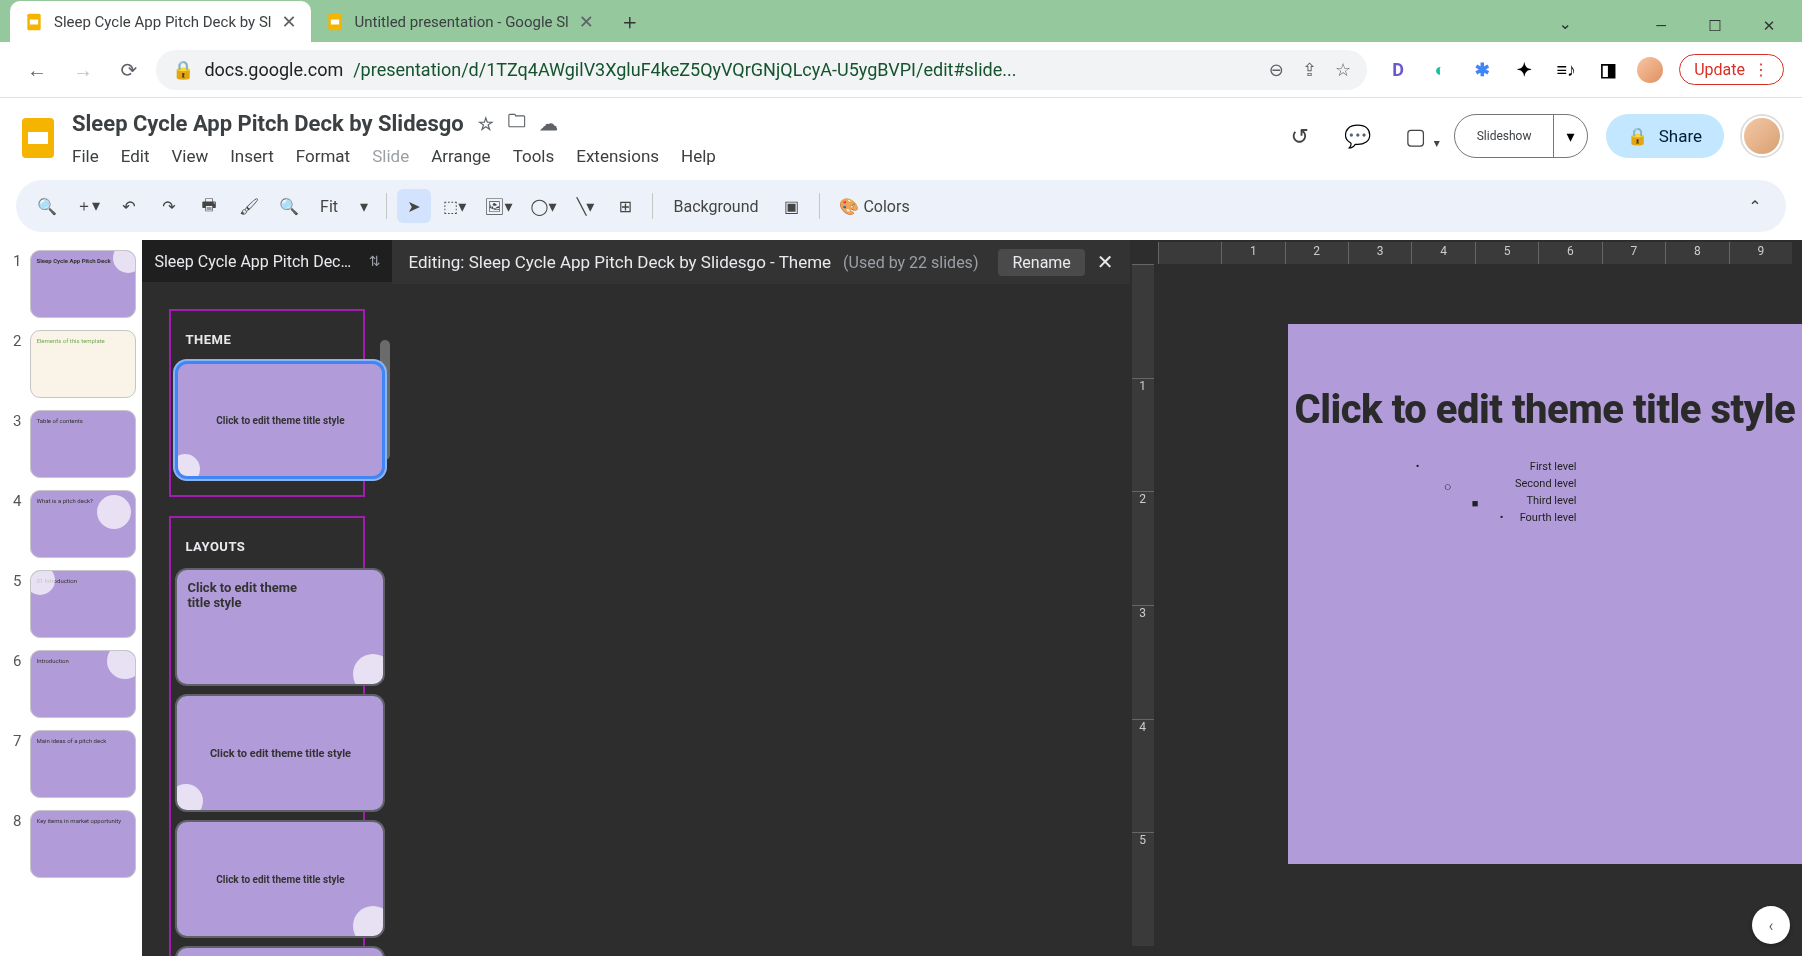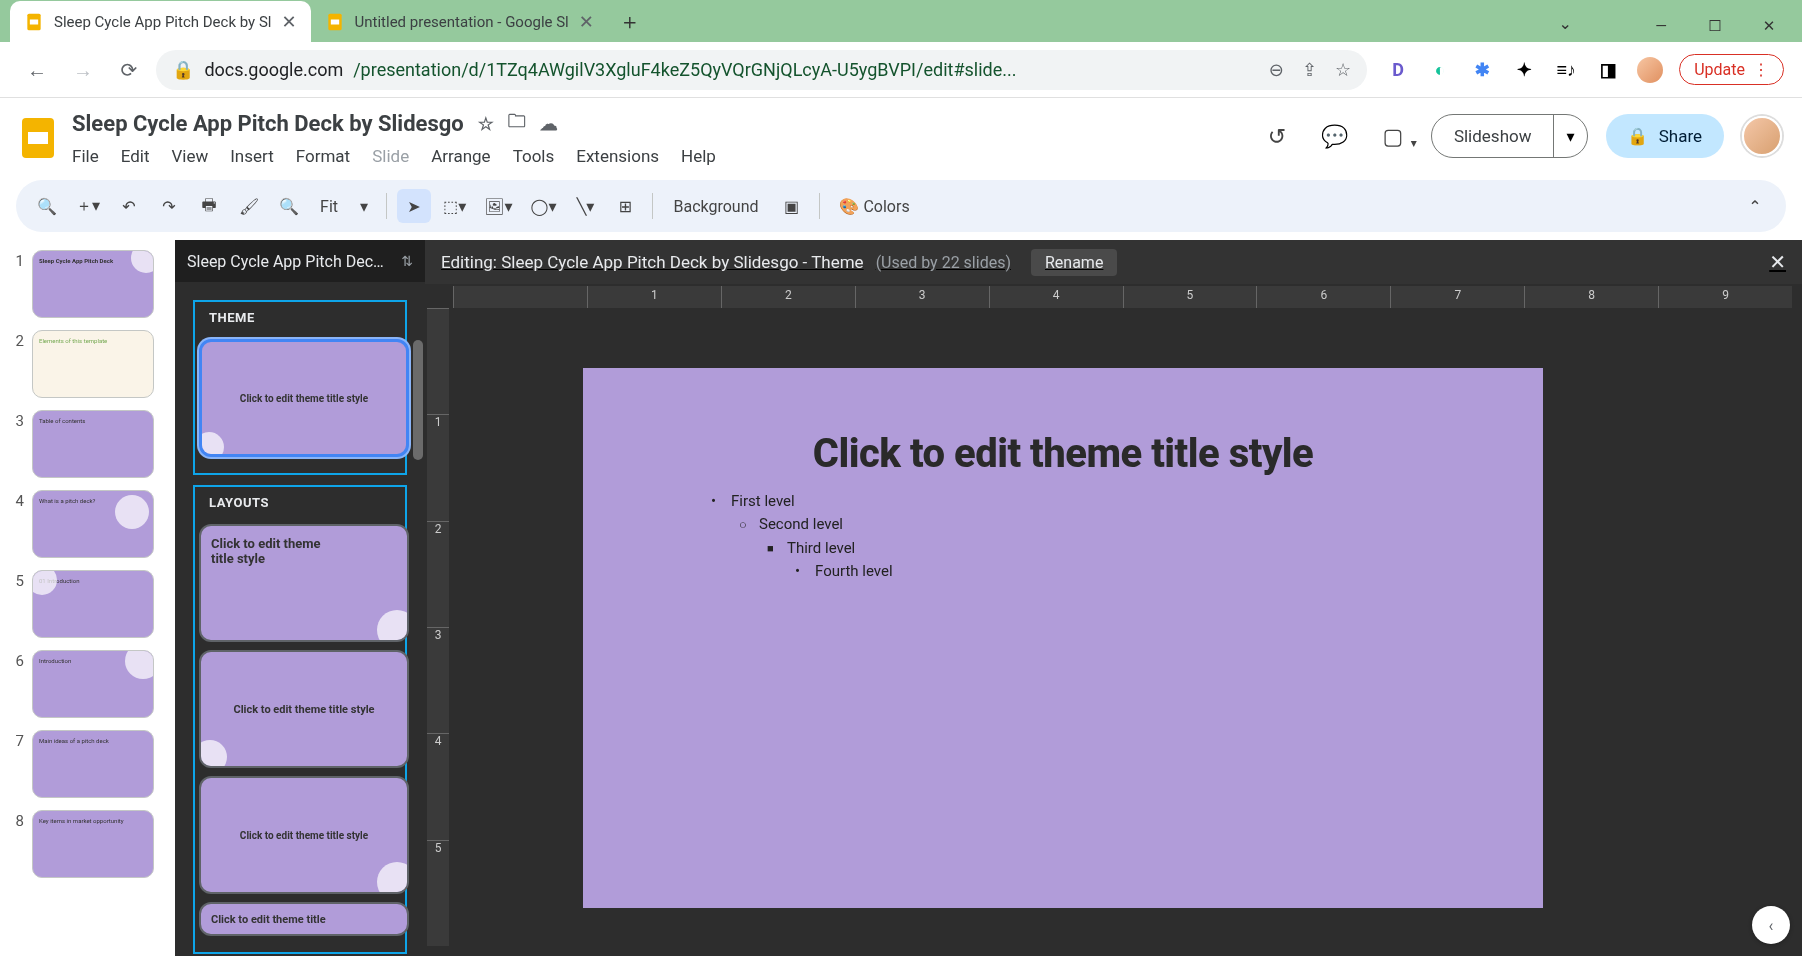--- a/index.html
+++ b/index.html
@@ -33,21 +33,21 @@
 .app-logo svg { width:48px; height:48px; }
 .title-area { display:flex; flex-direction:column; gap:2px; flex:1; }
 .title-row { display:flex; align-items:center; gap:14px;font-weight:bold; }
 .doc-title { font-size:22px; color:#3c4043; }
 .title-ic { color:#5f6368; font-size:18px; }
 .menubar { display:flex; gap:22px; font-size:17px; color:#3c4043; margin-top:6px; }
 .menubar .mi.disabled { color:#9aa0a6; }
 .header-right { display:flex; align-items:center; gap:18px; margin-top:6px; }
 .icon-btn { width:40px; height:40px; display:flex; align-items:center; justify-content:center; color:#444; font-size:22px; border-radius:50%; }
 .slideshow-btn { border:1px solid #747775; border-radius:22px; height:44px; display:flex; align-items:center; }
-.slideshow-btn .main { padding:0 22px; font-size:17px; color:#3c4043; }
+.slideshow-btn .main { padding:0 22px; font-size:12px; color:#3c4043; }
 .slideshow-btn .arrow { border-left:1px solid #747775; padding:0 12px; height:100%; display:flex; align-items:center; }
 .share-btn { background:#c2e7ff; border-radius:22px; height:44px; padding:0 22px; display:flex; align-items:center; gap:10px; font-size:17px; color:#001d35; }
 .avatar { width:40px; height:40px; border-radius:50%; background:linear-gradient(135deg,#f4c7a8,#d8a070); border:2px solid #fff; box-shadow:0 0 0 2px #ddd; }
 
 
 .toolbar { height:52px; margin:4px 16px 8px 16px; background:#edf2fa; border-radius:26px; display:flex; align-items:center; padding:0 14px; gap:6px; font-size:16px; color:#444; }
 .tbtn { min-width:34px; height:34px; padding:0 6px; display:flex; align-items:center; justify-content:center; border-radius:6px; }
 .tbtn.sel { background:#d3e3fd; }
 .tsep { width:1px; height:26px; background:#c4c7c5; margin:0 4px; }
 .zoom-select { display:flex; align-items:center; gap:22px; padding:0 8px; }
@@ -60,42 +60,42 @@
 .slide-entry .num { width:18px; text-align:right; font-size:15px; color:#555; padding-top:2px; }
 .slide-thumb { width:122px; height:68px; background:#b19cd9; border:1px solid #c4c7c5; border-radius:10px; position:relative; overflow:hidden; font-size:6px; color:#333; padding:6px; }
 .slide-thumb.cream { background:#faf4e8; }
 .slide-thumb .blob { position:absolute; background:#fff; border-radius:50%; opacity:0.7; }
 
 .theme-panel { width:250px; background:#2d2d2d; color:#e8eaed; display:flex; flex-direction:column; position:relative; }
 .theme-header { height:42px; display:flex; align-items:center; padding:0 12px; font-size:16px; background:#1f1f1f; justify-content:space-between;}
 .theme-header .sort { font-size:14px; color:#9aa0a6; }
 .theme-scroll { flex:1; overflow-y:auto; padding:8px 8px; position:relative; }
 .section-label { font-size:13px; font-weight:bold; letter-spacing:0.5px; color:#e8eaed; padding:6px 10px; }
-.red-box { border:2px solid #0ea5e9; padding:2px 4px 8px 4px; margin:10px; }
+.red-box { border:2px solid #a21caf; padding:15px 4px 8px 4px; margin:19px; }
 .layout-thumb { width:210px; height:118px; background:#b19cd9; border-radius:12px; margin:8px auto; border:2px solid #5f6368; position:relative; overflow:hidden; display:flex; flex-direction:column; align-items:center; justify-content:center; font-size:10px; color:#333; padding:10px; }
 .layout-thumb.selected { border:3px solid #4285f4; box-shadow:0 0 0 2px #8ab4f8; }
 .layout-thumb .blob { position:absolute; background:#fff; border-radius:50%; opacity:0.7; }
 .theme-scrollbar { position:absolute; right:2px; top:58px; width:10px; height:120px; background:#6b6b6b; border-radius:5px; }
 
-.editor-area { flex:1; background:#2d2d2d; display:flex; flex-direction:column; position:relative;text-decoration:underline; }
+.editor-area { flex:1; background:#2d2d2d; display:flex; flex-direction:row; position:relative; }
 .editor-header { height:44px; background:#333; display:flex; align-items:center; padding:0 16px; gap:12px; color:#e8eaed; font-size:17px; }
 .editor-header .used { color:#9aa0a6; font-size:16px; }
 .rename-btn { background:#4a4a4a; color:#e8eaed; padding:4px 14px; border-radius:4px; font-size:16px; margin-left:8px; }
 .editor-close { margin-left:auto; color:#e8eaed; font-size:20px; }
 
 .canvas-scroll { flex:1; display:flex; position:relative; padding-left:28px; padding-top:24px; overflow:hidden; }
 .ruler-h { position:absolute; top:2px; left:28px; right:10px; height:22px; background:#3a3a3a; color:#ccc; font-size:12px; display:flex; }
 .ruler-h .tick { flex:1; border-left:1px solid #666; text-align:center; position:relative; }
 .ruler-h .tick span { position:absolute; top:2px; left:50%; transform:translateX(-50%); }
 .ruler-v { position:absolute; left:2px; top:24px; bottom:10px; width:22px; background:#3a3a3a; color:#ccc; font-size:12px; display:flex; flex-direction:column; }
 .ruler-v .tick { flex:1; border-top:1px solid #666; text-align:center; writing-mode:horizontal-tb; }
 
 .slide-canvas { margin:60px auto 0 130px; width:960px; height:540px; background:#b19cd9; position:relative; }
 .slide-title { position:absolute; top:62px; left:0; right:0; text-align:center; font-size:40px; font-weight:800; color:#2a2a2a; letter-spacing:-0.5px; }
-.slide-body { position:absolute; top:122px; left:120px; font-size:15px; color:#222; line-height:1.55; }
+.slide-body { position:absolute; top:134px; left:120px; font-size:11px; color:#222; line-height:1.55;text-align:right; }
 .slide-body ul { list-style:none; padding-left:0; }
 .slide-body li { padding-left:28px; position:relative; }
 .slide-body li::before { position:absolute; left:8px; }
 .b-disc > li::before { content:"•"; }
 .b-circ > li::before { content:"○"; font-size:13px; top:2px; }
 .b-sq > li::before { content:"■"; font-size:11px; top:3px; }
 
 .floating-chevron { position:absolute; bottom:12px; right:12px; width:38px; height:38px; background:#fff; border-radius:50%; box-shadow:0 1px 4px rgba(0,0,0,0.3); display:flex; align-items:center; justify-content:center; color:#5f6368;}
 
 </style>

